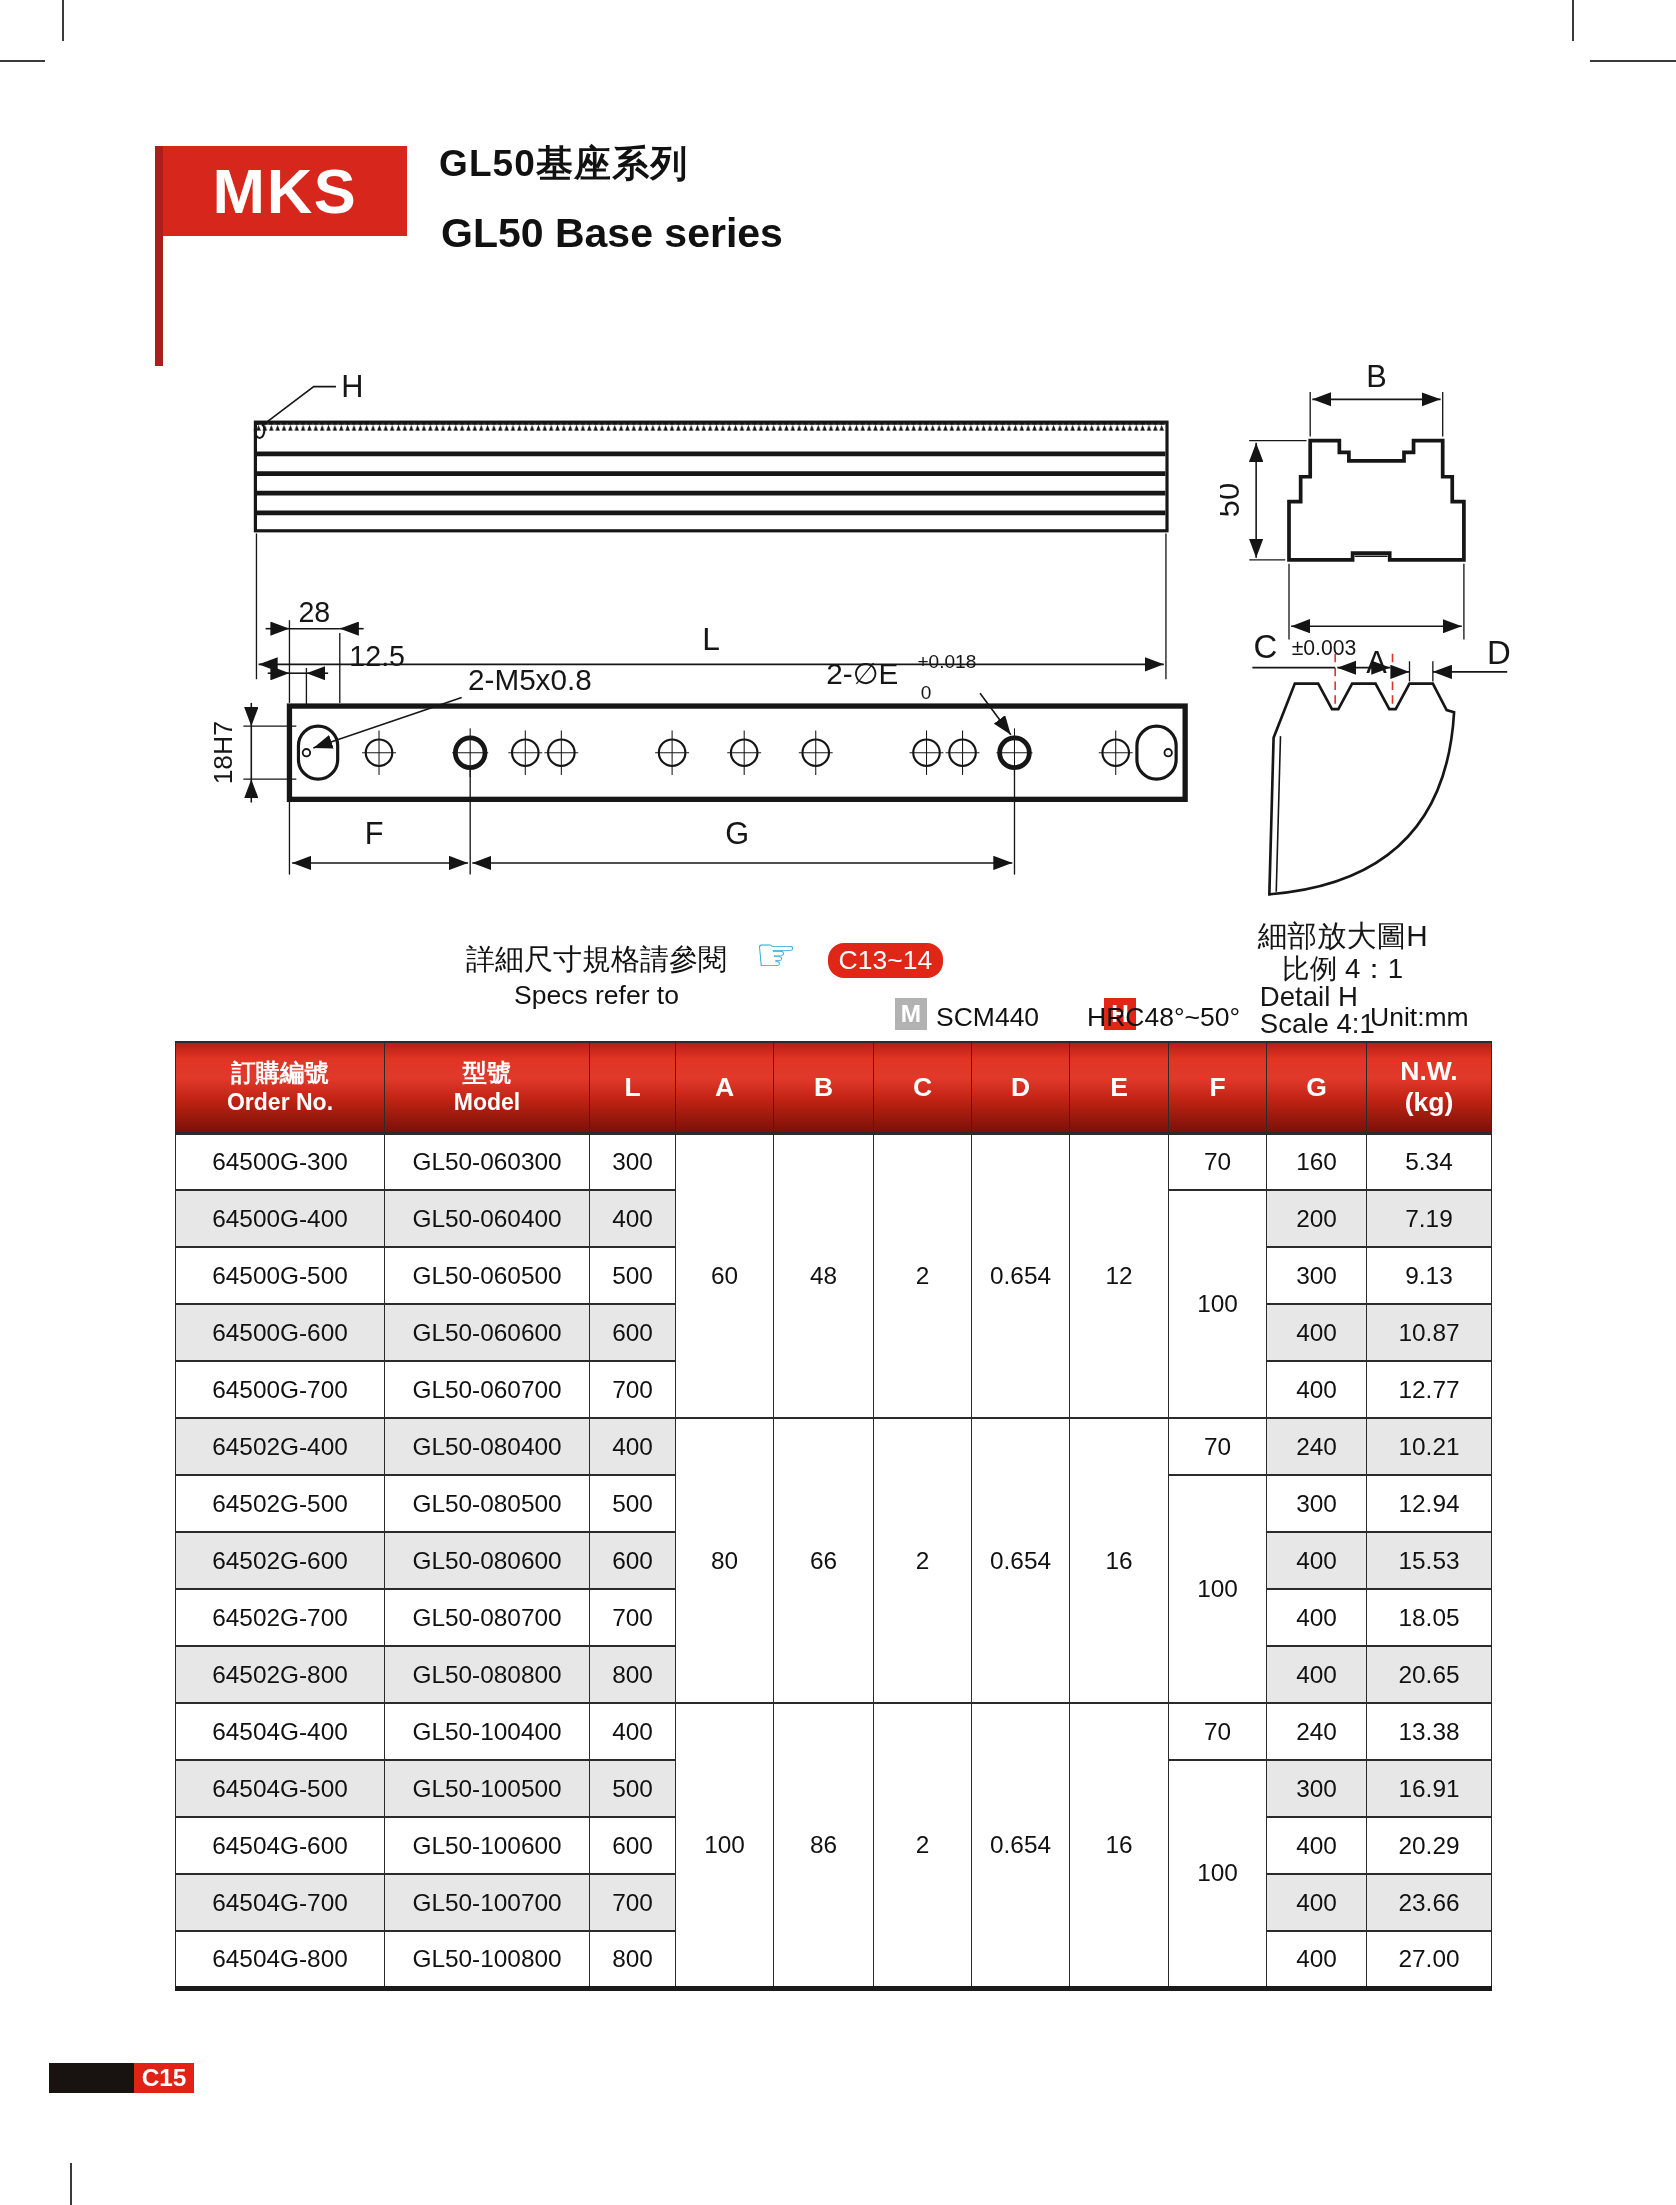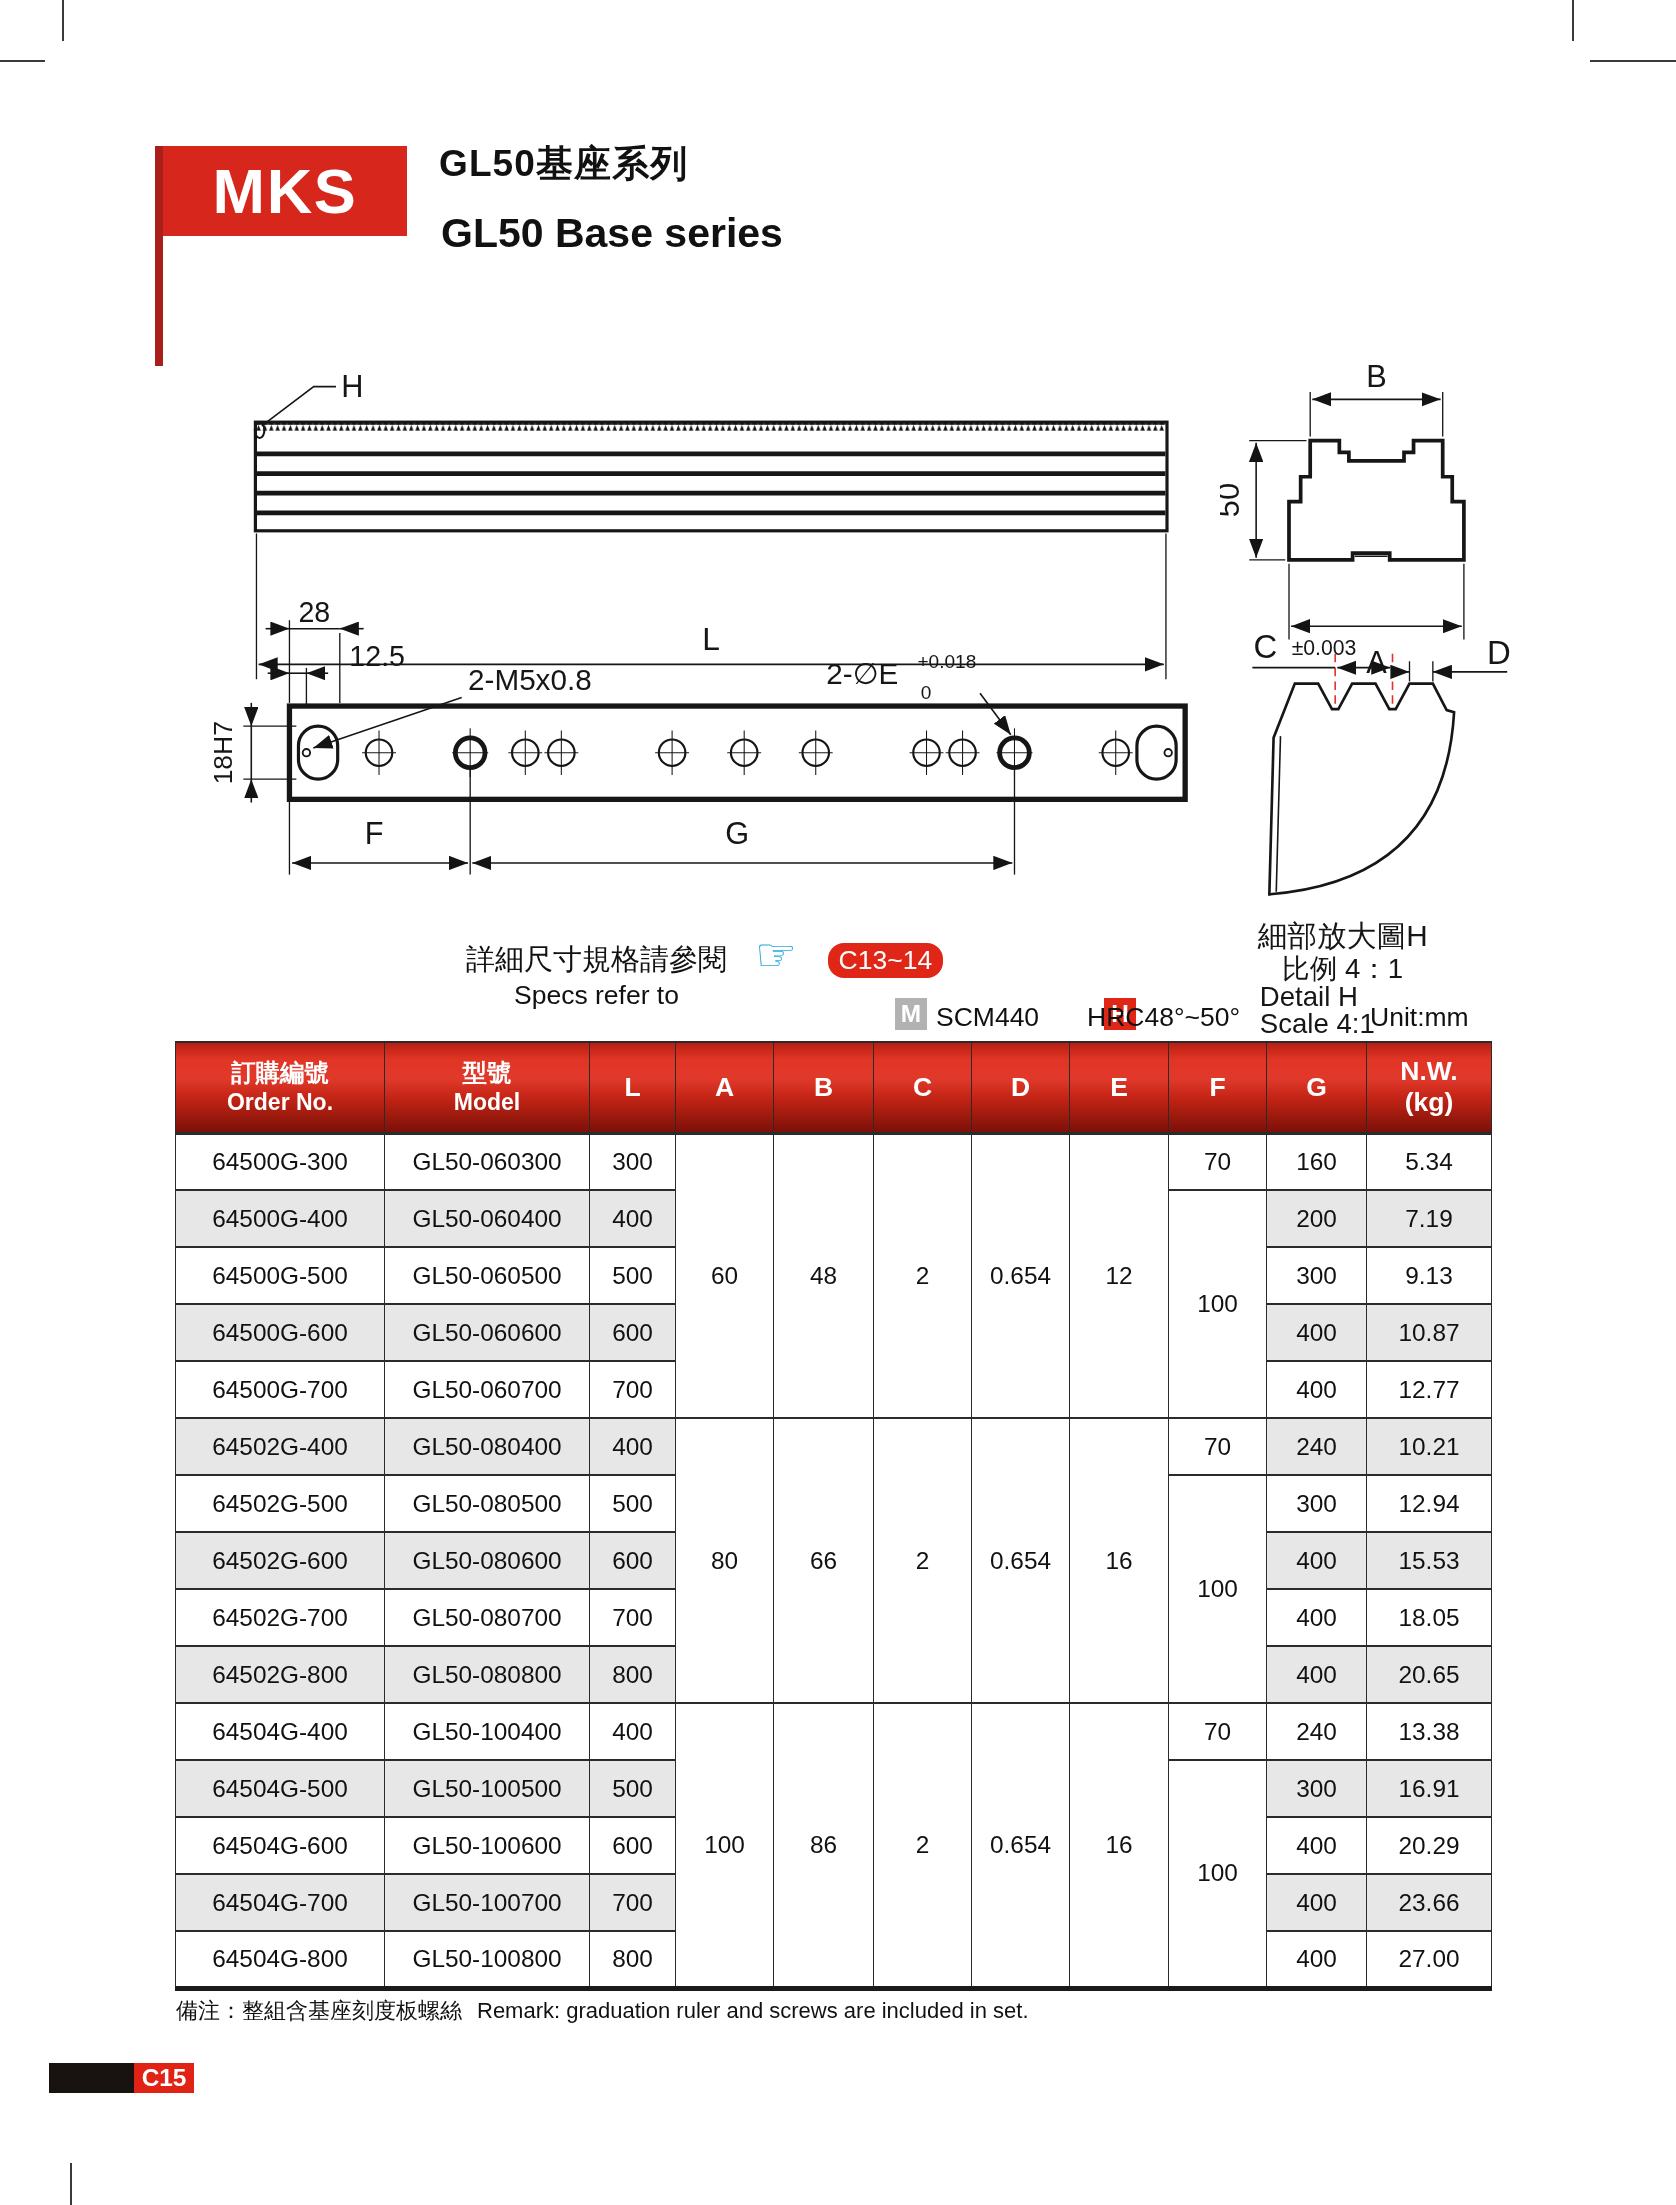--- a/index.html
+++ b/index.html
@@ -413,23 +413,20 @@
         <td>64504G-800</td>
             <td>GL50-100800</td>
             <td>800</td>
         <td>400</td>
             <td>27.00</td>
       </tr>
     </tbody>
       </table>
   </div>
 
-  <div class="remark">
-    <span class="zh">備注：整組含基座刻度板螺絲</span><span class="en">Remark: graduation ruler and screws are included in set.</span>
-  </div>
 
   <div class="tab-black"></div>
   <div class="tab-red">
     <span>C15</span>
   </div>
 
 </div>
 
 
 </body></html>

